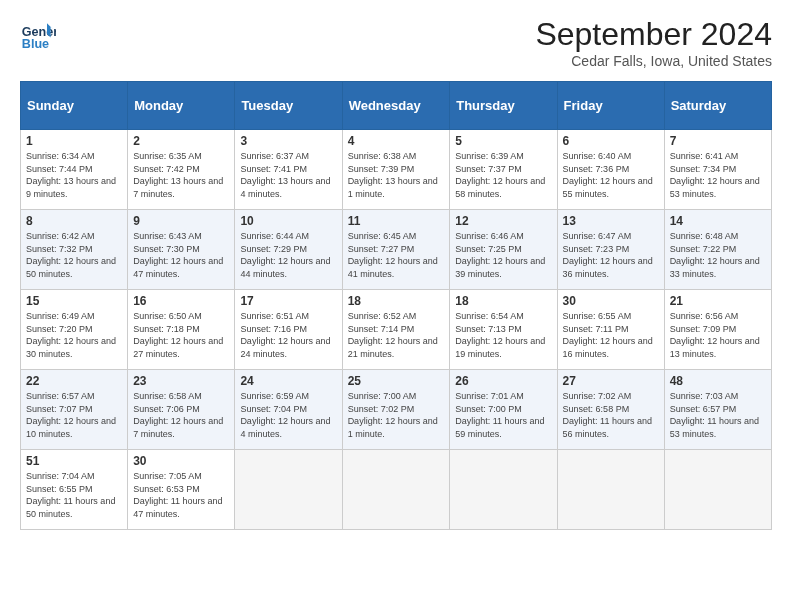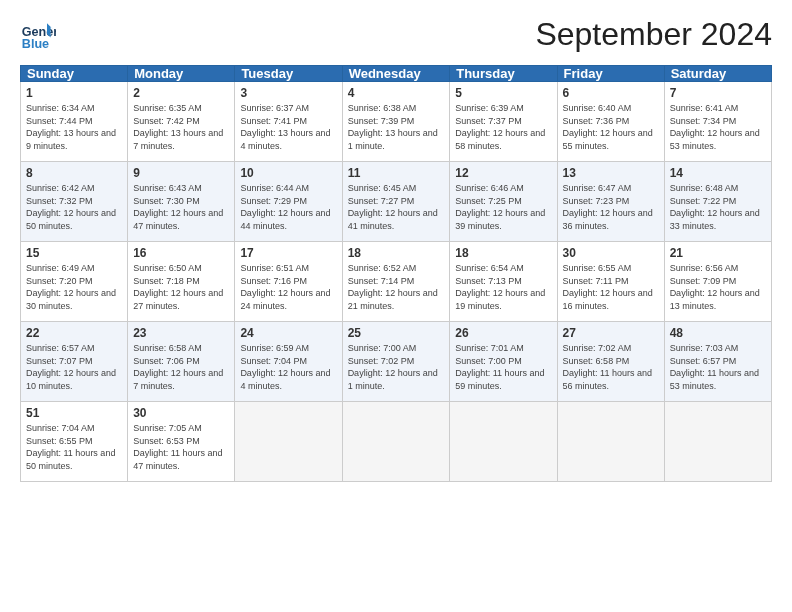--- a/index.html
+++ b/index.html
@@ -40,21 +40,21 @@
     }
     .calendar {
       width: 100%;
       border-collapse: collapse;
     }
     .calendar th {
       background: #2b6cb0;
       color: #fff;
       font-size: 13px;
       font-weight: bold;
-      padding: 0 6px;
+      padding: 16px 6px;
       text-align: left;
       border: 1px solid #2563a0;
     }
     .calendar td {
       vertical-align: top;
       border: 1px solid #ccc;
       padding: 4px 5px;
       font-size: 9.5px;
       color: #333;
       width: 108px;
@@ -85,20 +85,21 @@
 <div class="header">
   <div class="logo">
     <svg class="logo-icon" viewBox="0 0 40 40">
       <text x="2" y="22" font-size="14" font-weight="bold" fill="#1a3a5c" font-family="Arial">General</text>
       <text x="2" y="36" font-size="14" font-weight="bold" fill="#2b7fc4" font-family="Arial">Blue</text>
       <polygon points="30,8 38,16 34,12 34,24 30,20 30,8" fill="#2b7fc4"></polygon>
     </svg>
   </div>
   <div class="title-block">
     <div class="month-title">September 2024</div>
+    <div class="location">Cedar Falls, Iowa, United States</div>
   </div>
 </div>
 
 <table class="calendar">
   <thead>
     <tr>
     <th>Sunday</th>
         <th>Monday</th>
         <th>Tuesday</th>
         <th>Wednesday</th>

